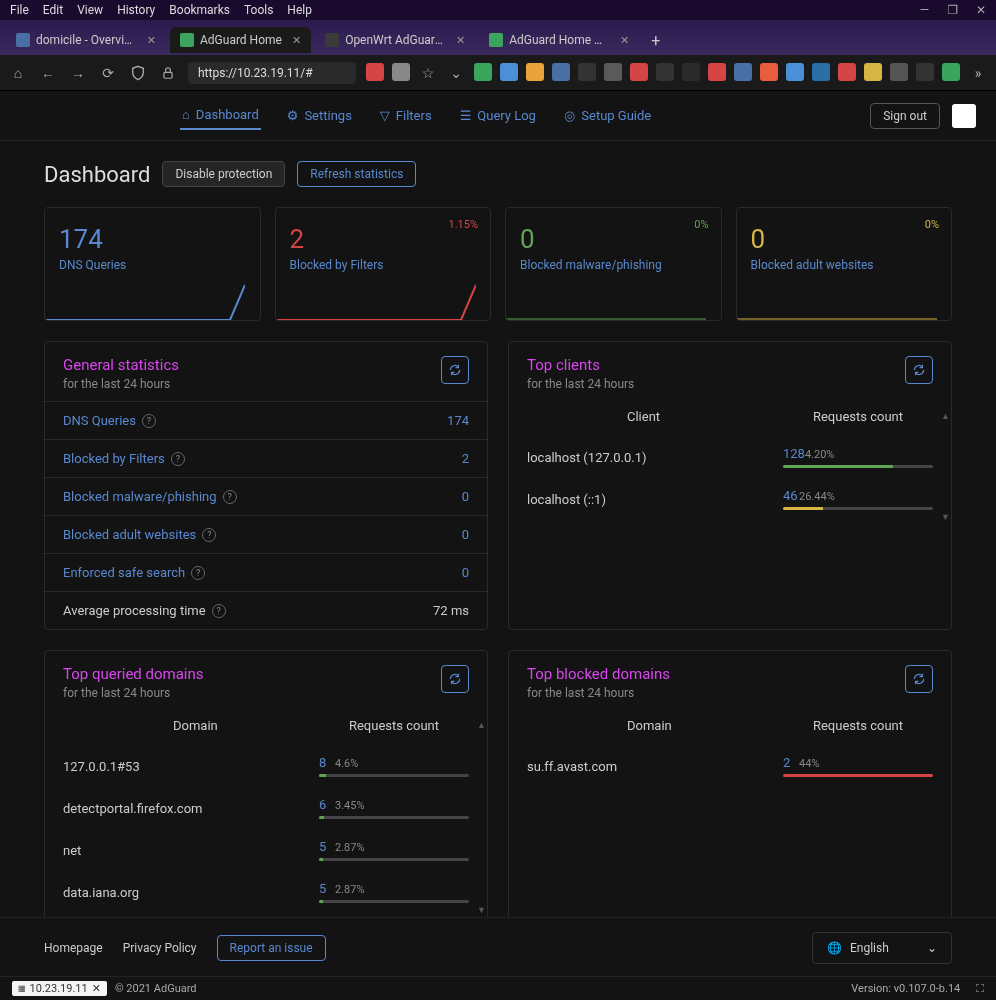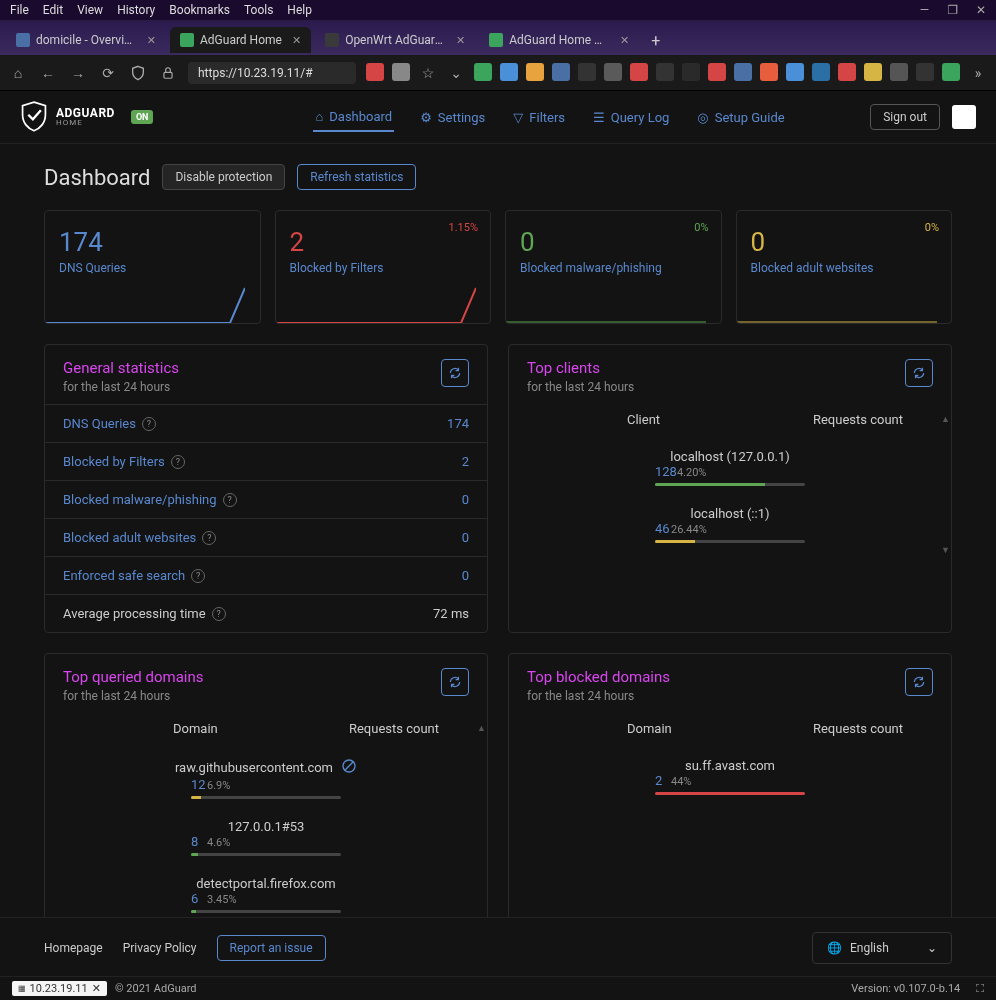--- a/index.html
+++ b/index.html
@@ -220,21 +220,21 @@
 
   .data-table {
     padding: 0 18px 12px; position: relative;
   }
   .data-table .thead {
     display: flex; justify-content: space-between;
     font-size: 13px; color: #ccc; padding: 8px 0 12px;
   }
   .data-row {
     display: flex; justify-content: space-between; align-items: center;
-    padding: 10px 0; font-size: 13px; flex-direction: column;
+    padding: 10px 0; font-size: 13px;
   }
   .data-row .domain { color: #ccc; display: flex; align-items: center; gap: 8px;}
   .data-row .count-col { width: 150px; }
   .count-col .count-line { display: flex; gap: 0; align-items: baseline; margin-bottom: 4px;}
   .count-col .cnum { color: #5988ce; font-size: 13px; min-width: 16px;}
   .count-col .cpct { color: #888; font-size: 11px; }
   .bar { height: 3px; background: #444; border-radius: 2px; overflow: hidden;}
   .bar .fill { height: 100%; }
 
   .scroll-hint {
@@ -359,31 +359,20 @@
     <span class="ext" style="background:#d64545"></span>
     <span class="ext" style="background:#d6b545"></span>
     <span class="ext" style="background:#555"></span>
     <span class="ext" style="background:#333"></span>
     <span class="ext" style="background:#3ba55d"></span>
     <span class="icon-btn">»</span>
   </div>
 </div>
 
 <div class="app-header">
-  <div class="logo">
-    <svg class="logo-shield" viewBox="0 0 24 28">
-      <path d="M12 1l10 3v8c0 7-4.5 12-10 14C6.5 24 2 19 2 12V4l10-3z" fill="none" stroke="#fff" stroke-width="1.5"></path>
-      <path d="M7 12l4 4 7-8" fill="none" stroke="#fff" stroke-width="2"></path>
-    </svg>
-    <div class="logo-text">
-      <span class="main">ADGUARD</span>
-      <span class="sub">HOME</span>
-    </div>
-    <span class="badge-on">ON</span>
-  </div>
   <div class="nav" id="main-nav">
       <div class="nav-item active">
         <span>⌂</span>
         <span>Dashboard</span>
       </div>
       <div class="nav-item">
         <span>⚙</span>
         <span>Settings</span>
       </div>
       <div class="nav-item">
@@ -550,35 +539,20 @@
               <path d="M18 3v5h-5M6 21v-5h5"></path>
             </svg>
         </div>
       </div>
       <div class="data-table">
         <div class="thead">
           <span style="margin-left:110px">Domain</span>
           <span style="margin-right:30px">Requests count</span>
         </div>
         <div id="queried-rows">
-            <div class="data-row">
-              <span class="domain">raw.githubusercontent.com <span class="block-icon"><svg viewBox="0 0 24 24" fill="none" stroke="#5988ce" stroke-width="2">
-                    <circle cx="12" cy="12" r="9"></circle>
-                    <line x1="5" y1="19" x2="19" y2="5"></line>
-                  </svg></span></span>
-      <div class="count-col">
-        <div class="count-line">
-                  <span class="cnum">12</span>
-                  <span class="cpct">6.9%</span>
-                </div>
-        <div class="bar">
-                  <div class="fill" style="width:6.9%;background:#d6b545"></div>
-                </div>
-      </div>
-            </div>
             <div class="data-row">
               <span class="domain">127.0.0.1#53 </span>
       <div class="count-col">
         <div class="count-line">
                   <span class="cnum">8</span>
                   <span class="cpct">4.6%</span>
                 </div>
         <div class="bar">
                   <div class="fill" style="width:4.6%;background:#5fa553"></div>
                 </div>

